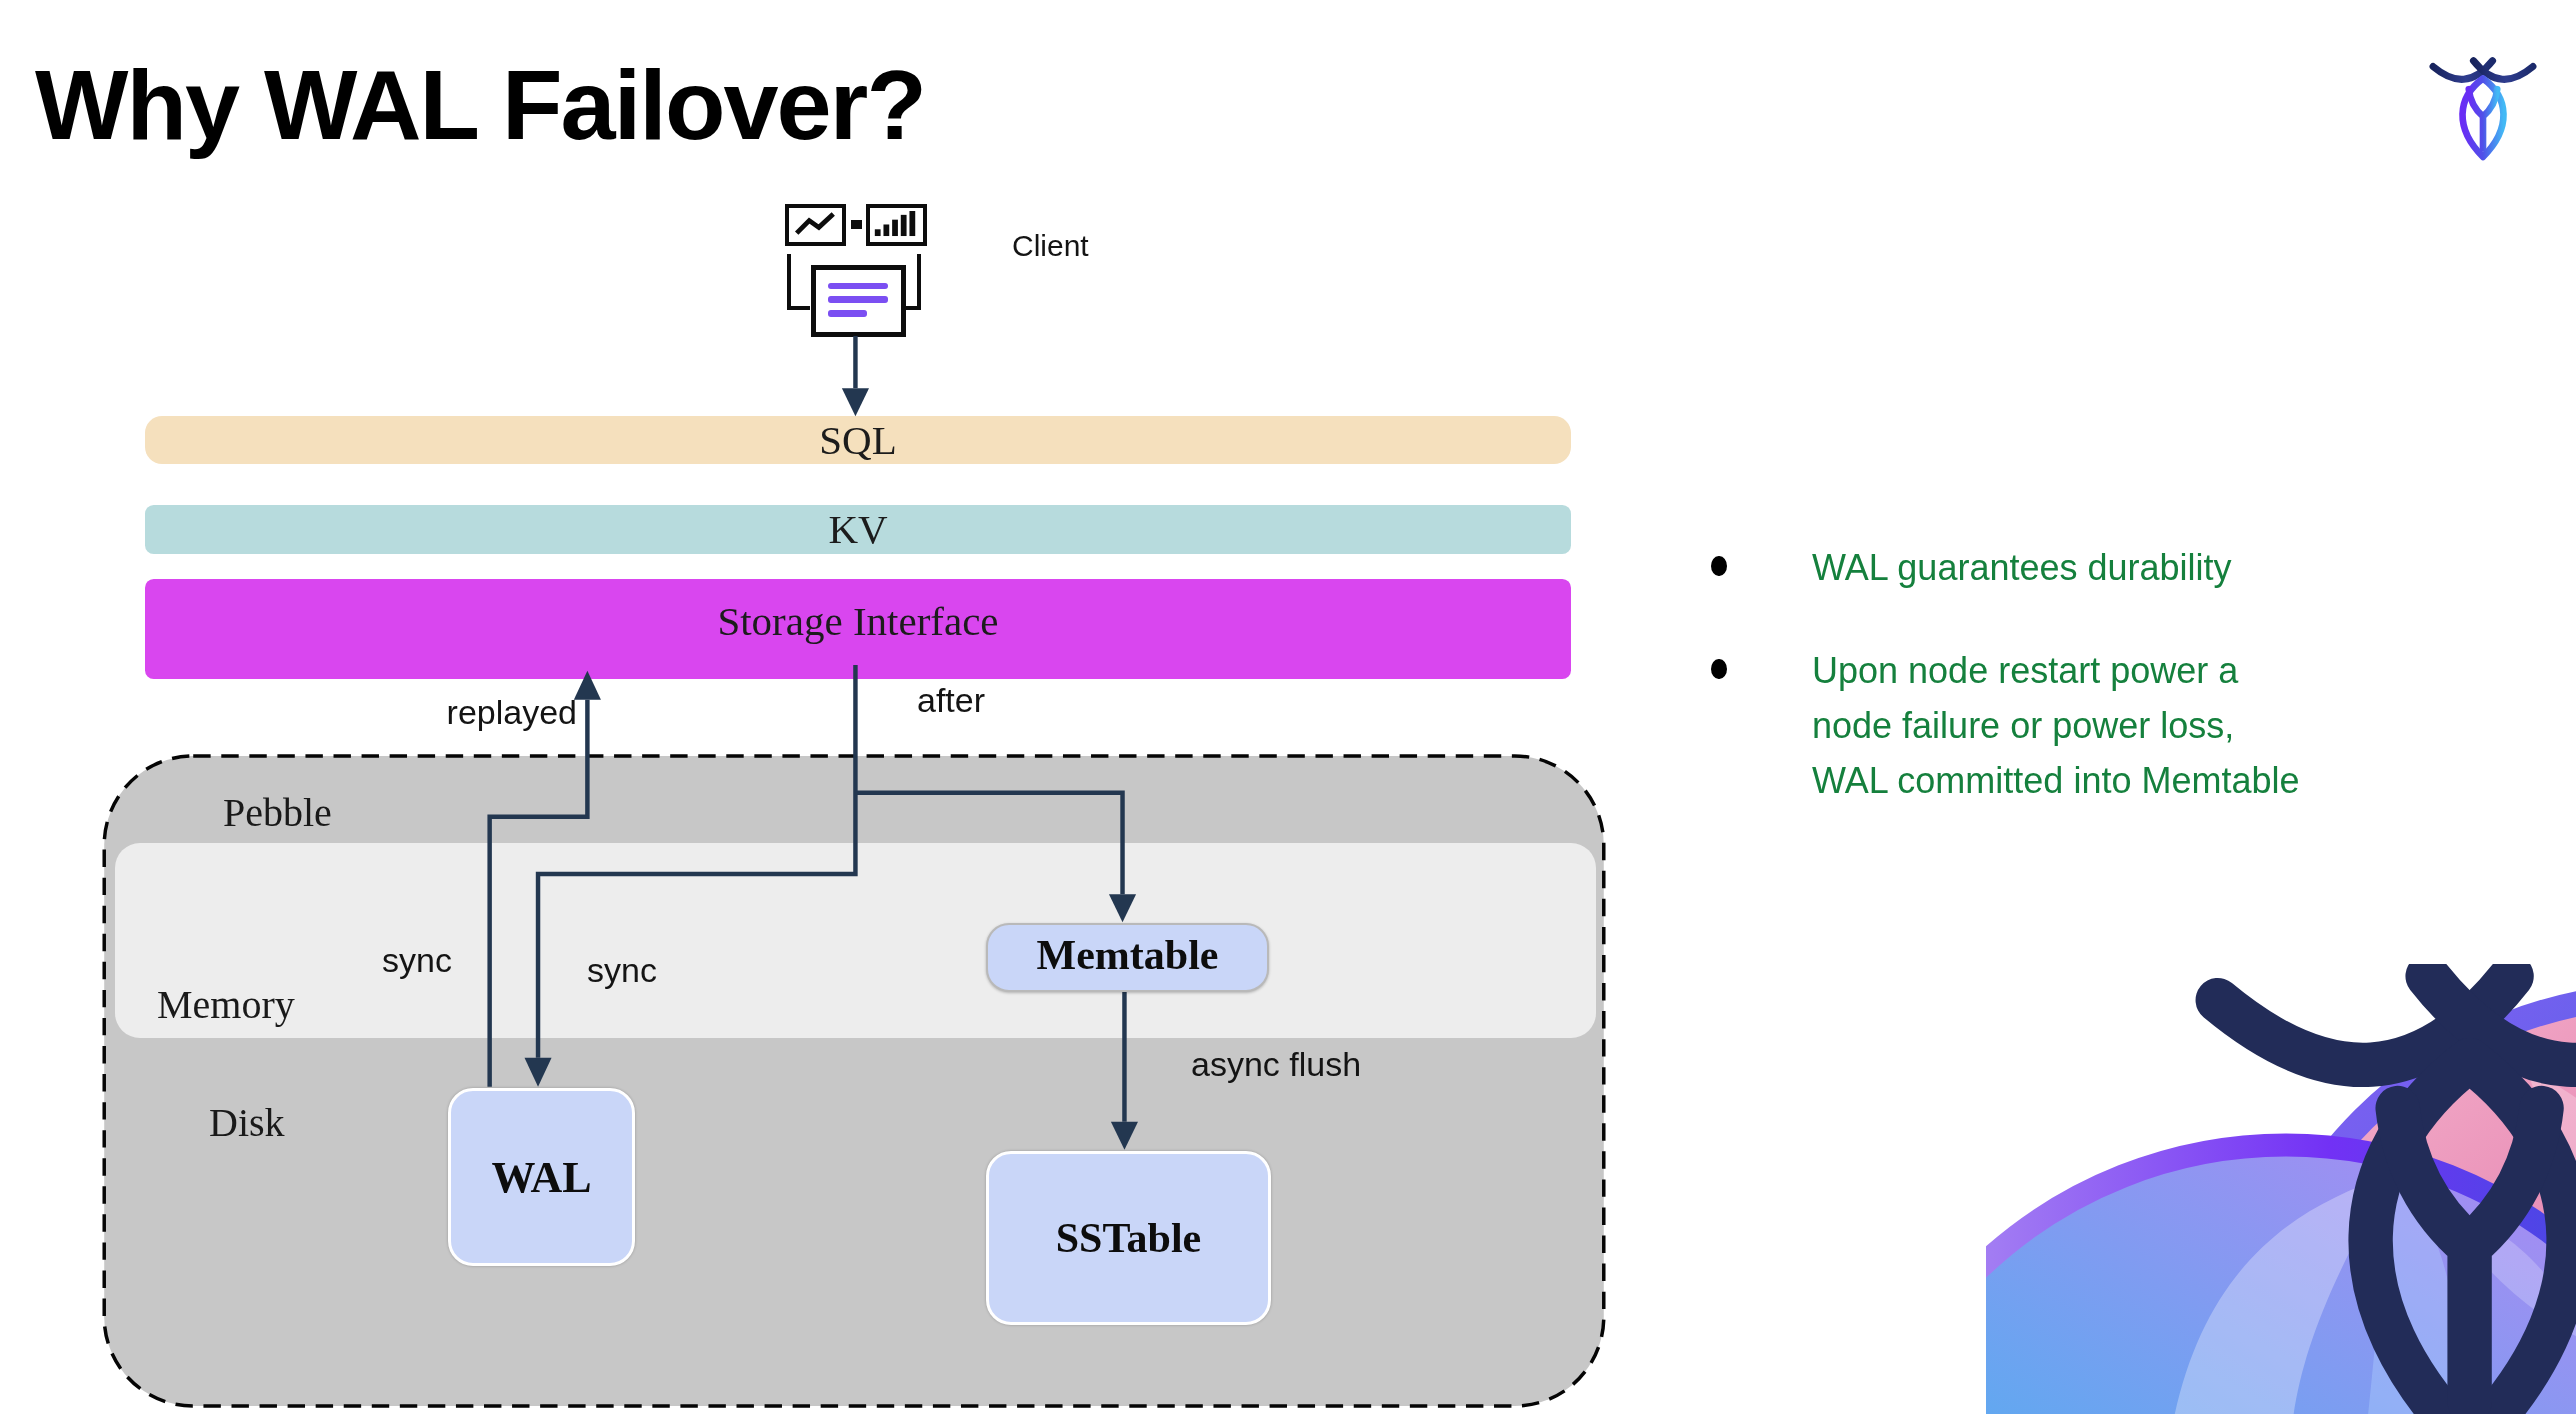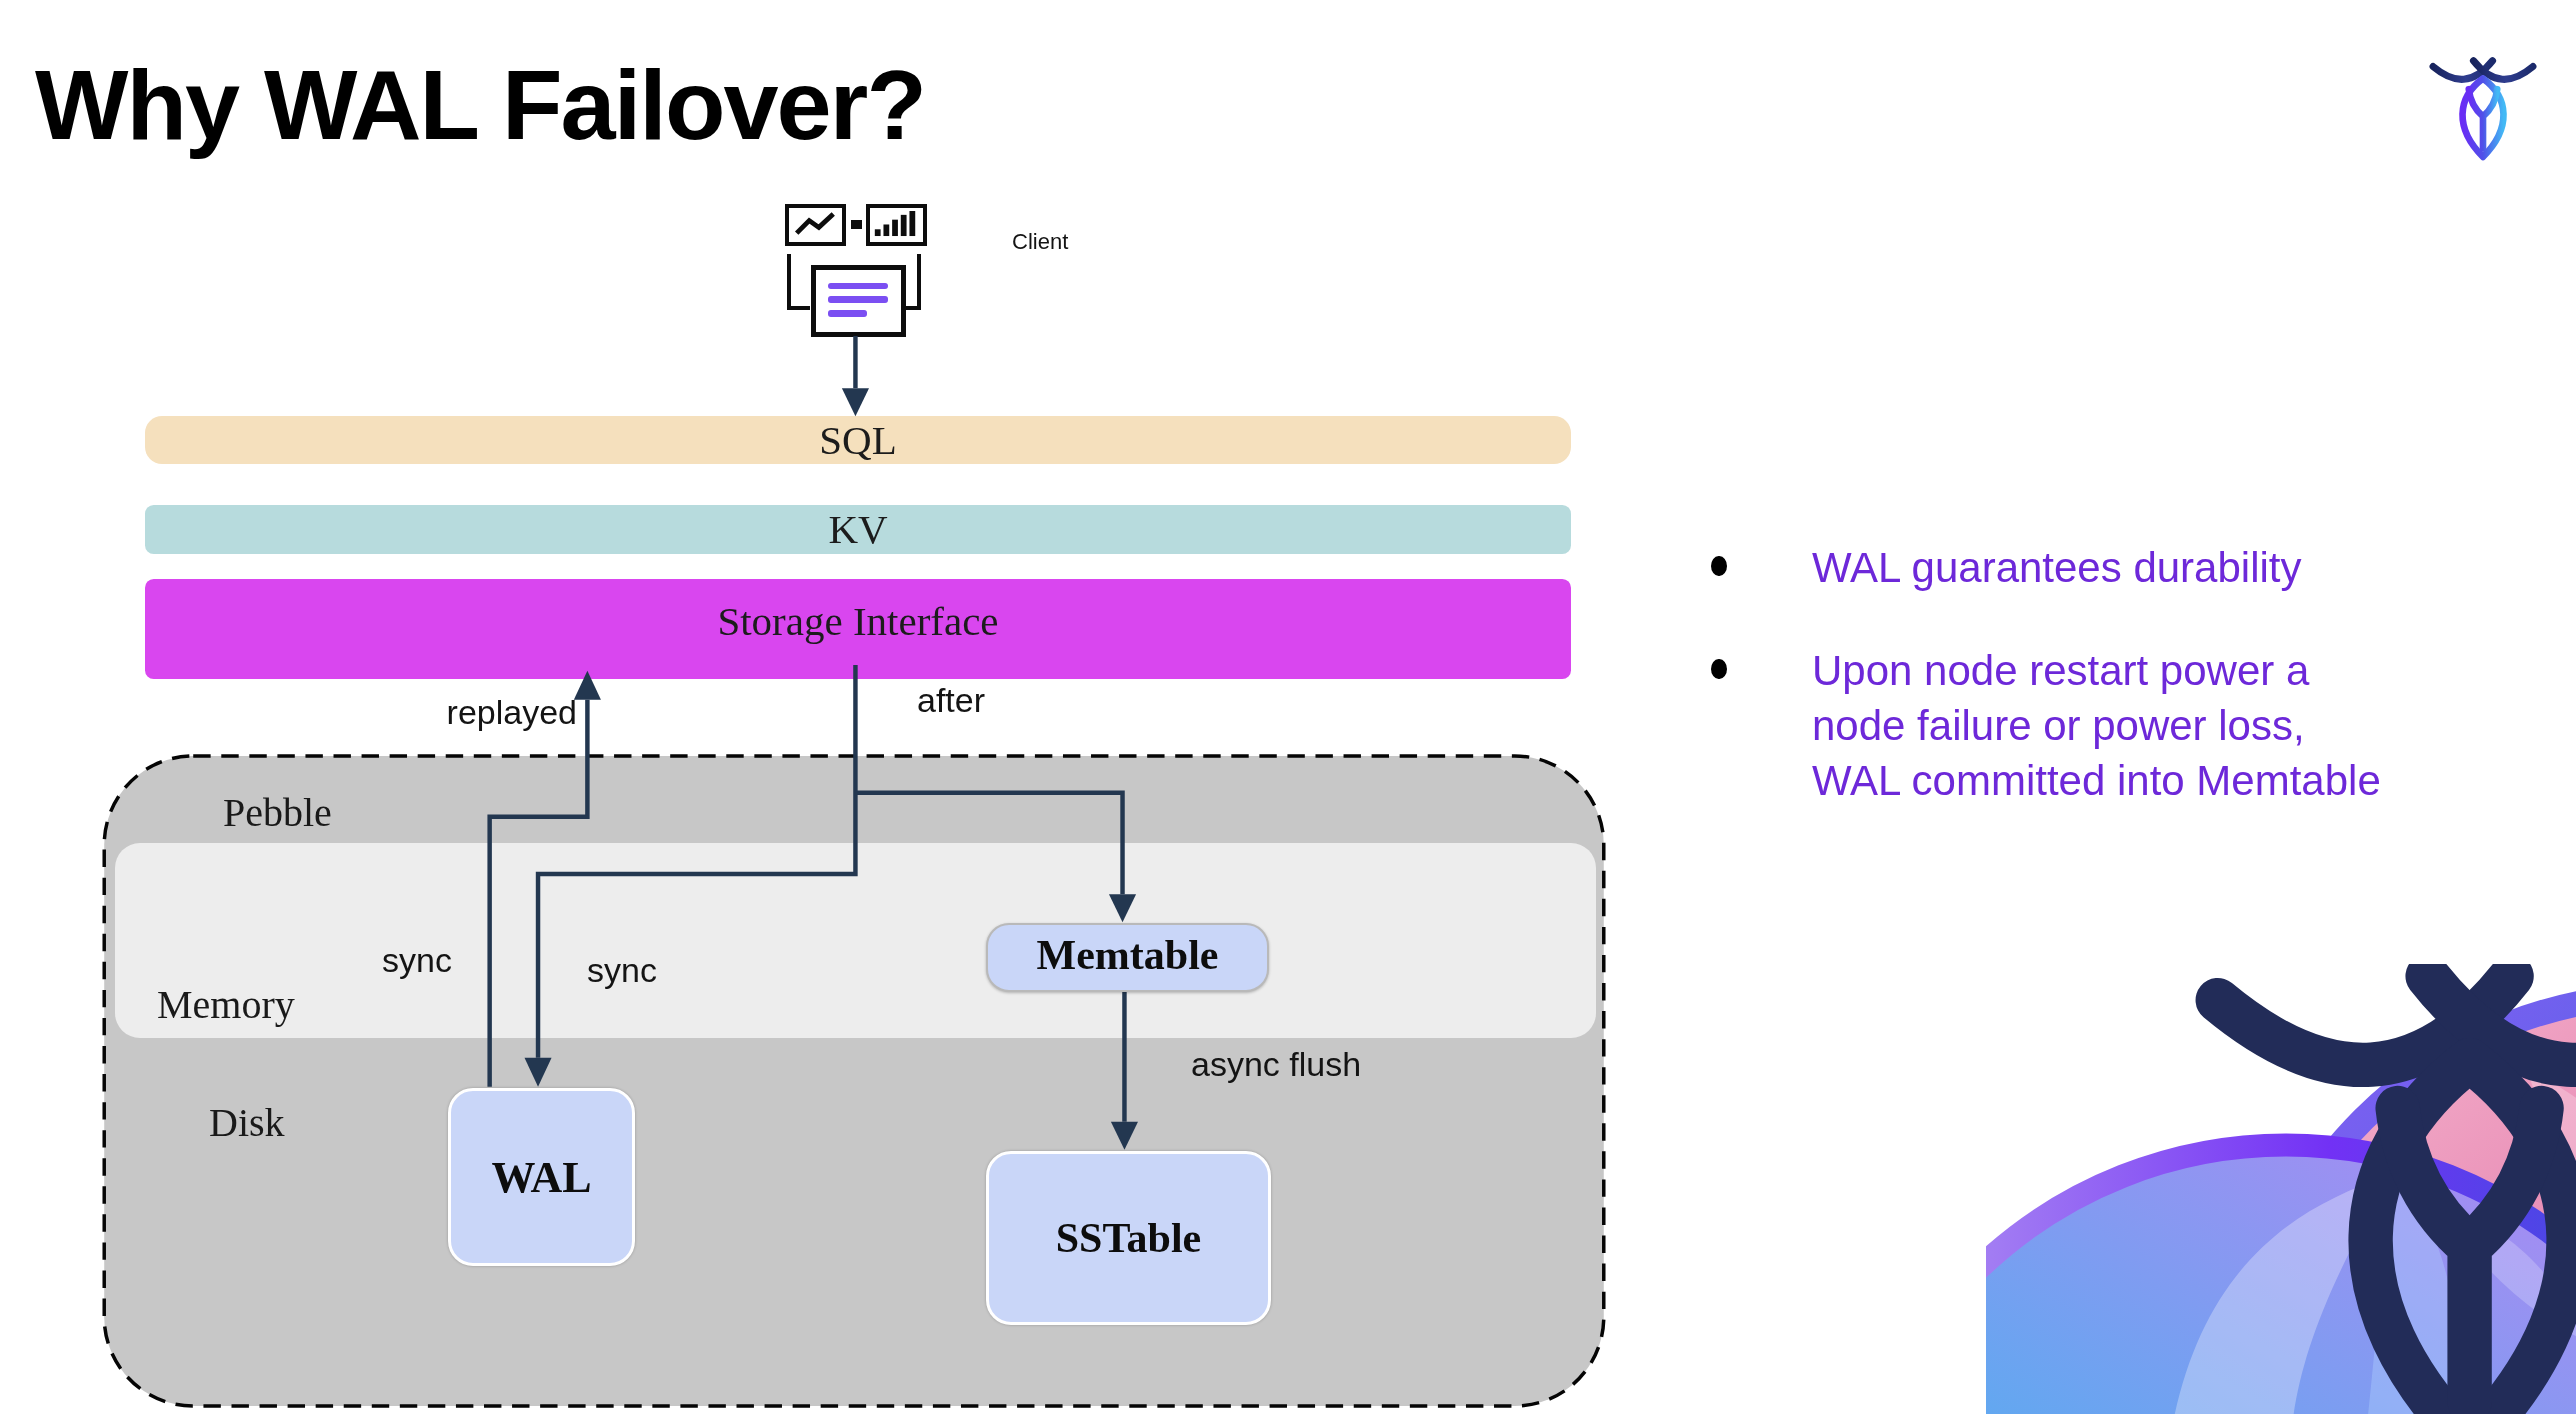--- a/index.html
+++ b/index.html
@@ -47,25 +47,25 @@
   .chart1{left:5.8px;top:9.7px;width:61px;height:42px;}
   .chart2{left:87px;top:9.7px;width:61px;height:42px;}
   .cdash{position:absolute;left:72px;top:26px;width:10.6px;height:8.7px;background:#0d0d0d;}
   .bracket-l{position:absolute;left:7.7px;top:60px;width:23px;height:56px;border-left:4.8px solid #0d0d0d;border-bottom:4.8px solid #0d0d0d;box-sizing:border-box;}
   .bracket-r{position:absolute;left:119px;top:60px;width:23px;height:56px;border-right:4.8px solid #0d0d0d;border-bottom:4.8px solid #0d0d0d;box-sizing:border-box;}
   .docbox{left:32px;top:71px;width:95px;height:72px;border-width:5.8px;}
   .pline{position:absolute;left:11.6px;height:6.8px;background:#7b4ff2;border-radius:2.9px;}
   .pline1{top:12.6px;width:60px;}
   .pline2{top:26px;width:60px;}
   .pline3{top:40px;width:39px;}
-  .client-label{left:1012px;top:229px;font-size:22px;color:#141414;}
+  .client-label{left:1012px;top:229px;font-size:30px;color:#141414;}
 
   
   .bullet-dot{width:15.5px;height:20.3px;border-radius:50%;background:#000;}
-  .bullet-text{font-size:42px;line-height:55px;color:#6d28d9;}
+  .bullet-text{font-size:36px;line-height:55px;color:#15803d;}
   svg{display:block;}
 </style>
 </head>
 <body>
 
 <div class="canvas">
 
   <div class="abs title">Why WAL Failover?</div>
 
   <svg class="abs" style="left:2423px;top:50px;" width="120" height="114" viewBox="0 0 100 96">

